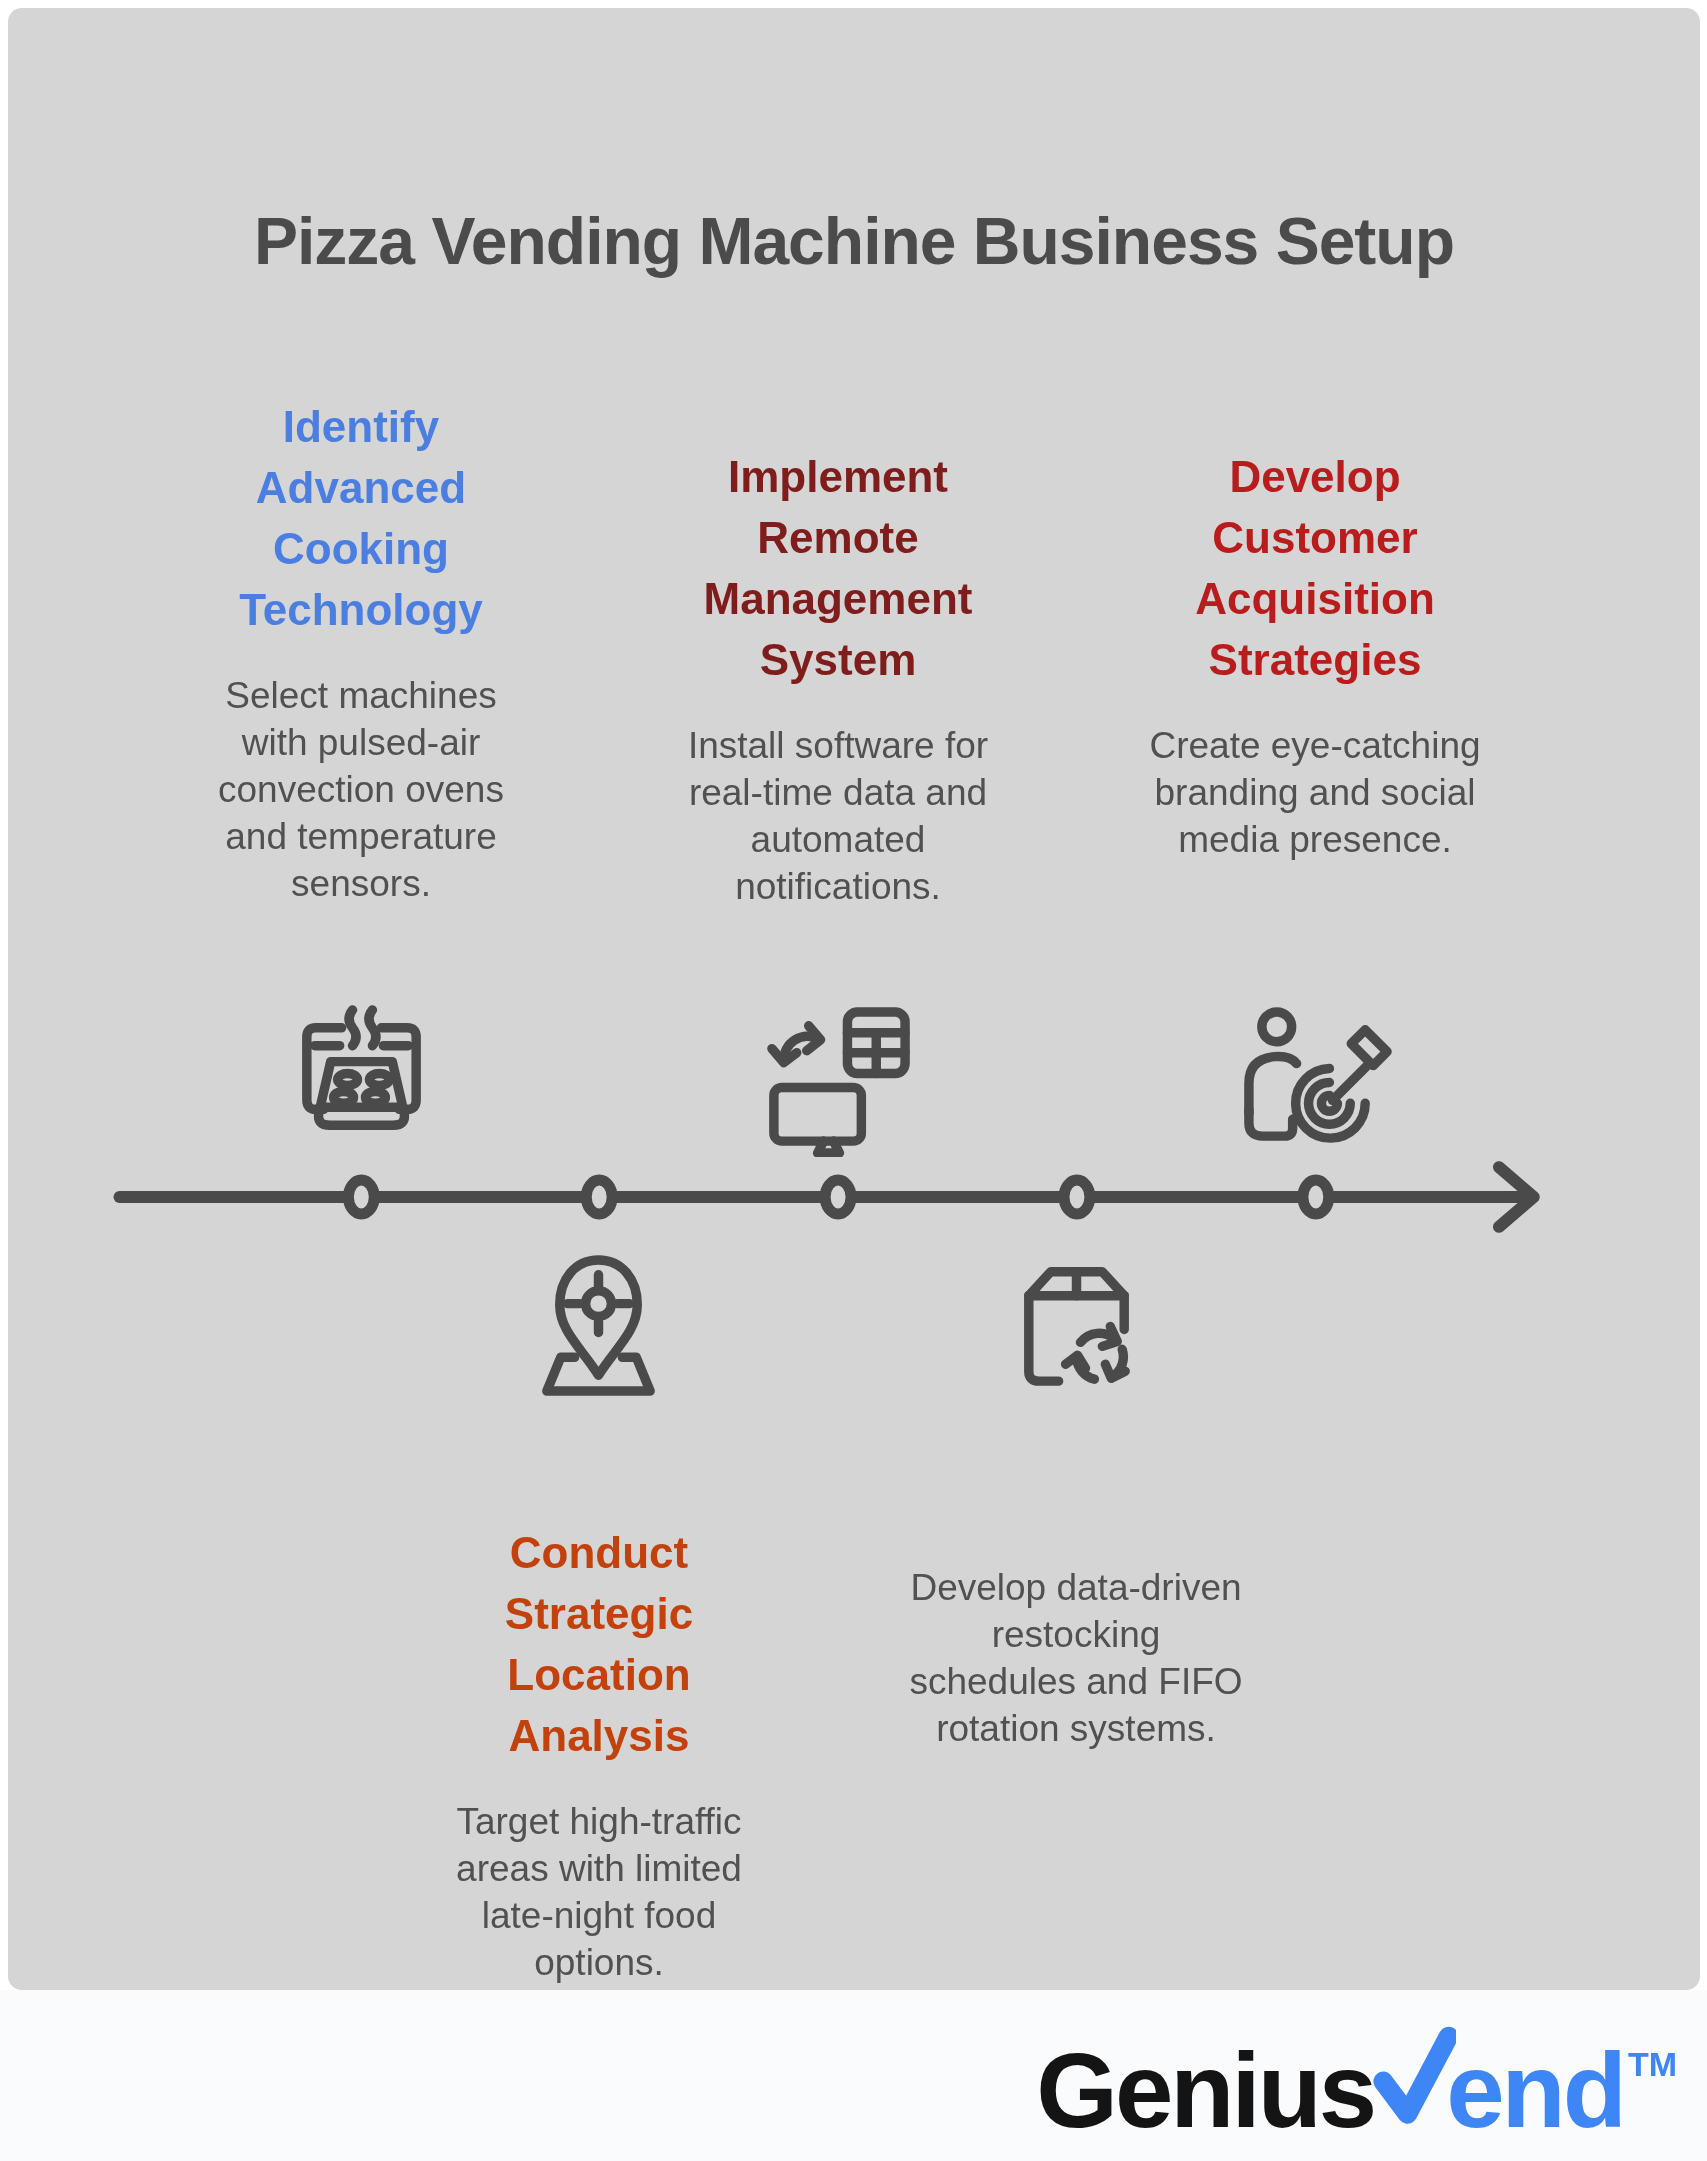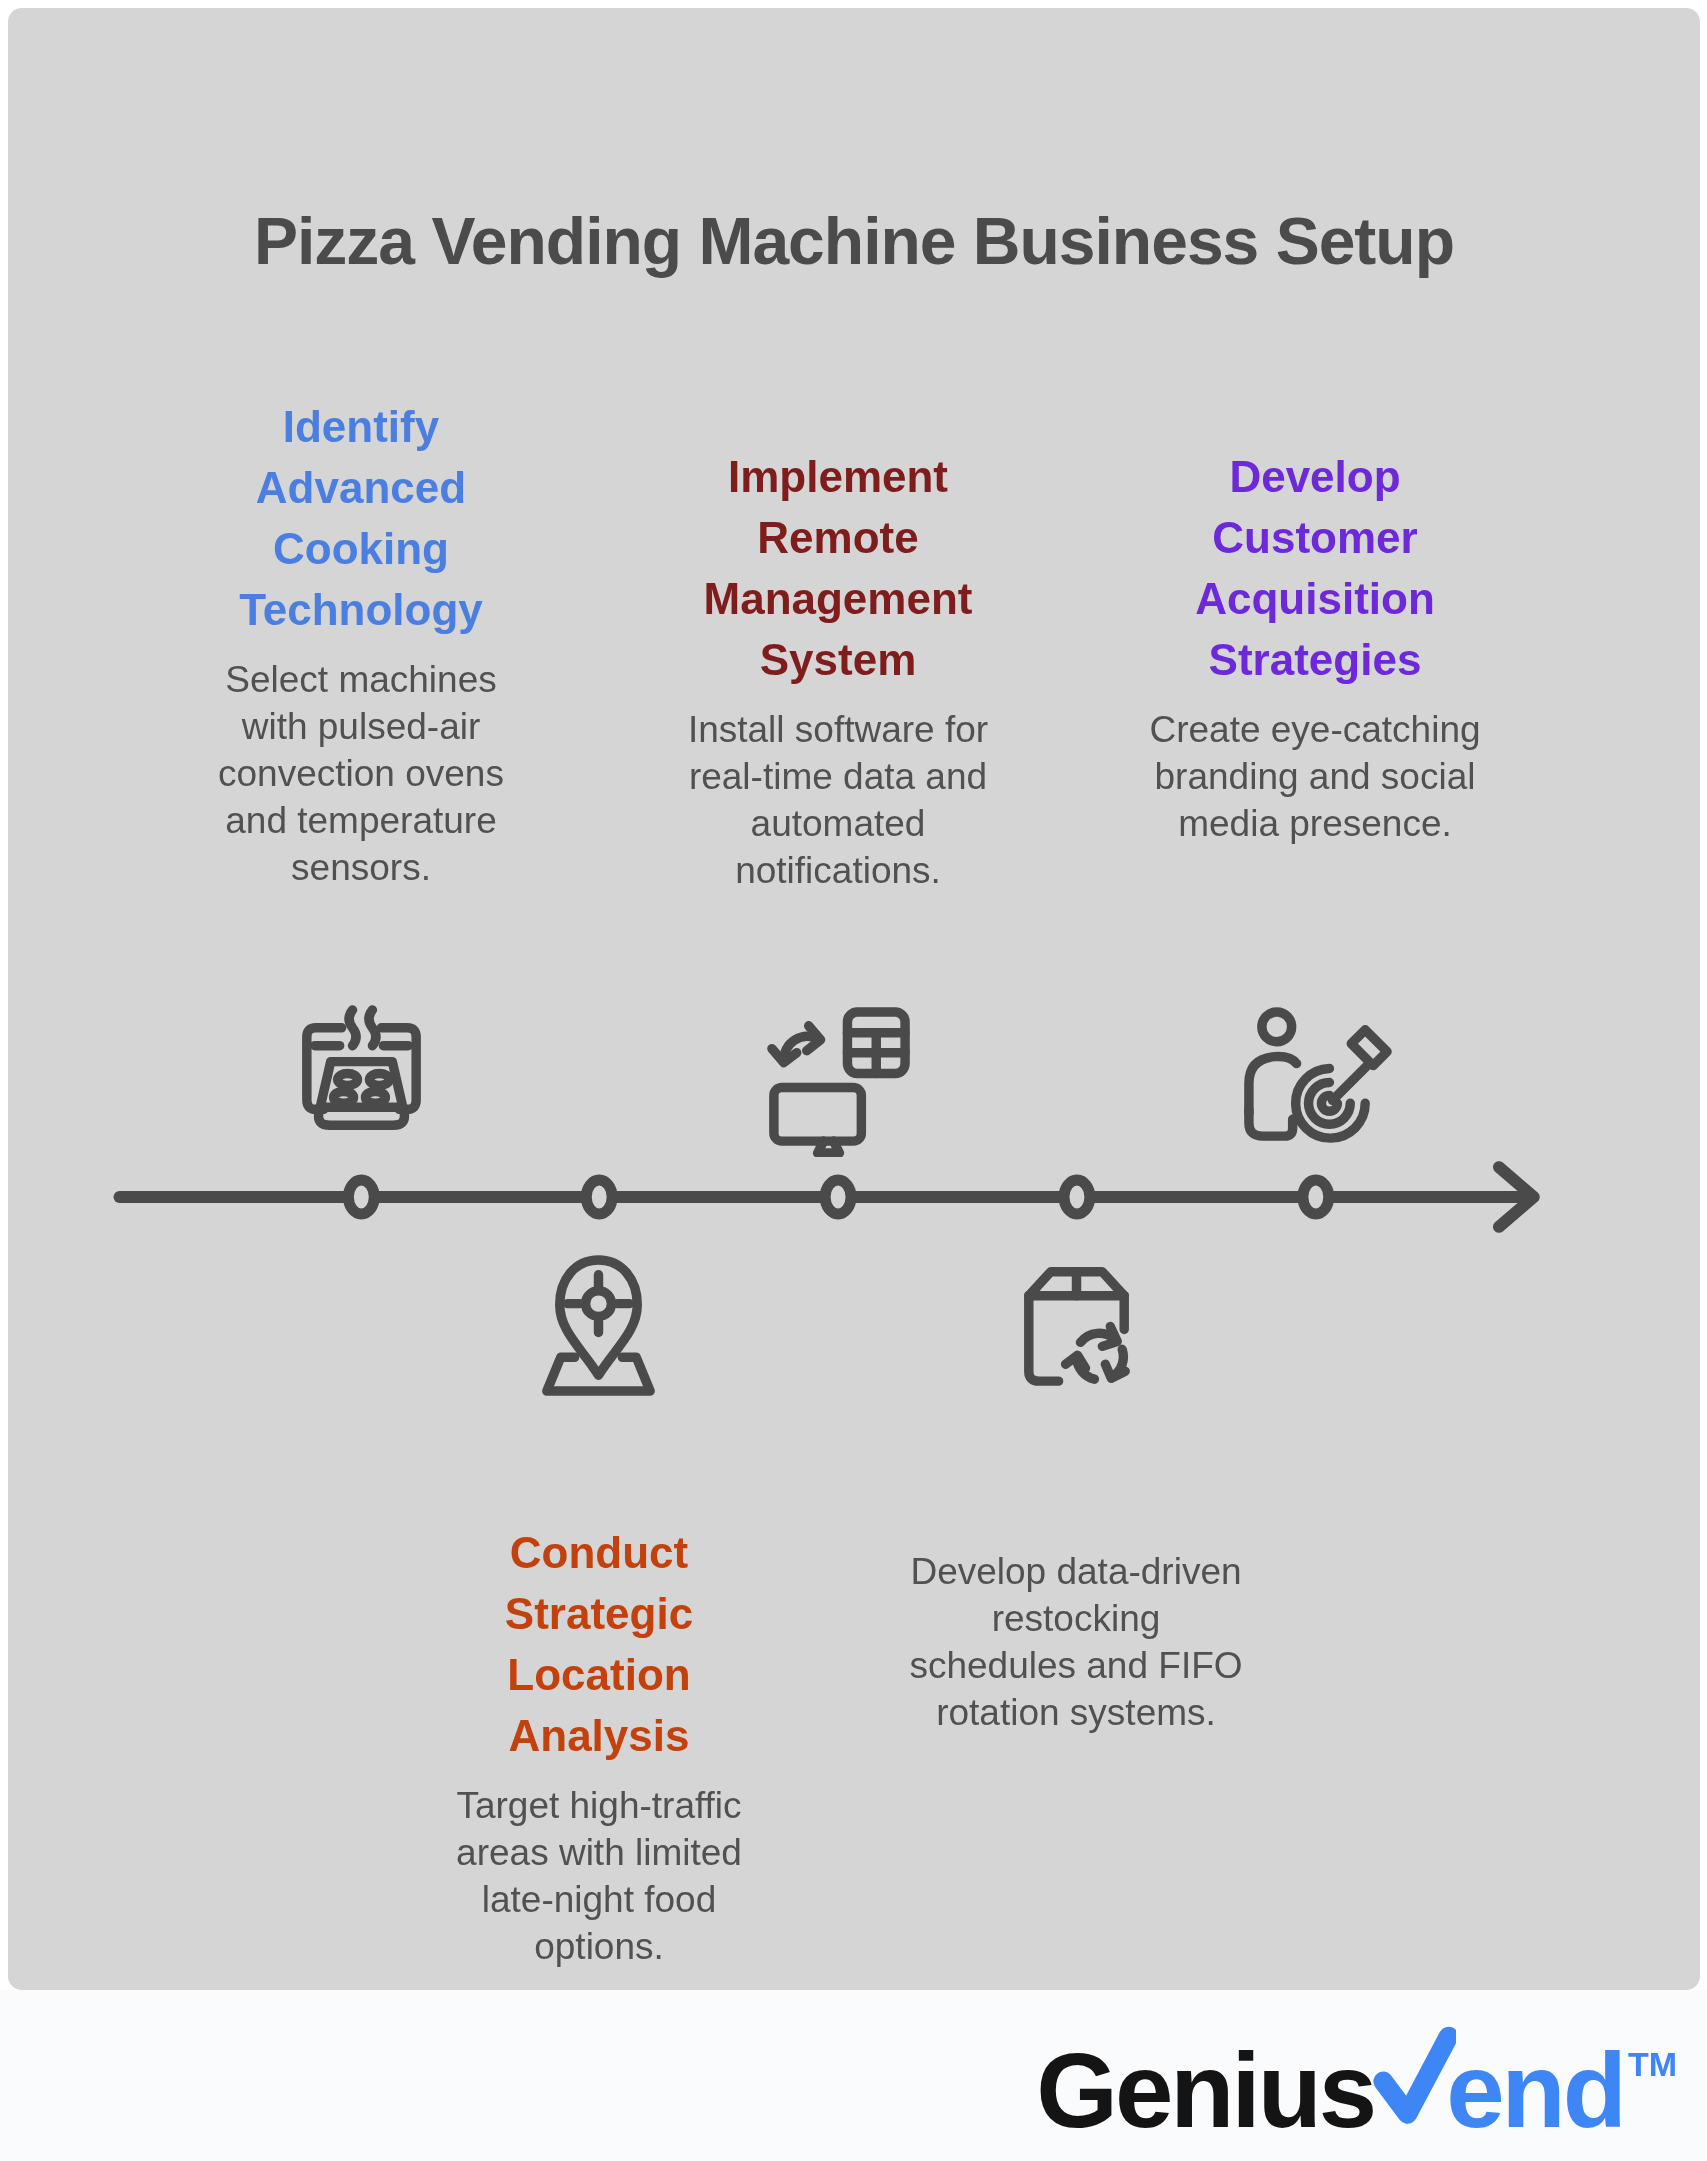--- a/index.html
+++ b/index.html
@@ -4,21 +4,21 @@
 <style>
   html,body{margin:0;padding:0;background:#ffffff;}
   .page{position:relative;width:1707px;height:2161px;background:#ffffff;overflow:hidden;
         font-family:"Liberation Sans",sans-serif;}
   .canvas{position:absolute;left:8px;top:8px;width:1692px;height:1982px;
           background:#d5d5d5;border-radius:14px;}
   .title{position:absolute;top:195px;left:0;width:100%;text-align:center;
          font-size:66px;font-weight:bold;color:#4b4b4b;letter-spacing:-1px;}
   .col{position:absolute;width:338px;text-align:center;}
   .col .heading{font-size:44px;line-height:61px;font-weight:bold;white-space:pre-line;}
-  .col .body{margin-top:16px;font-size:37px;line-height:47px;color:#515151;}
+  .col .body{margin-top:32px;font-size:37px;line-height:47px;color:#515151;}
   .pos-s1{left:184px;top:388px;}
   .pos-s3{left:661px;top:438px;}
   .pos-s5{left:1138px;top:438px;}
   .pos-s2{left:422px;top:1514px;}
   .pos-s4{left:899px;top:1524px;}
   .icon{position:absolute;width:159px;height:159px;}
   .icon svg{width:100%;height:100%;}
   .ic-oven{left:274px;top:990px;}
   .ic-sync{left:750px;top:990px;}
   .ic-person{left:1228px;top:990px;}
@@ -52,21 +52,21 @@
 
     <div class="col pos-s3">
       <div class="heading" style="color: #7f1d1d;">Implement
 Remote
 Management
 System</div>
       <div class="body">Install software for real-time data and automated notifications.</div>
     </div>
 
     <div class="col pos-s5">
-      <div class="heading" style="color: #6d28d9; text-align: center;">Develop
+      <div class="heading" style="color: #b91c1c; text-align: center;">Develop
 Customer
 Acquisition
 Strategies</div>
       <div class="body">Create eye-catching branding and social media presence.</div>
     </div>
 
     <div class="col pos-s2">
       <div class="heading" style="color: #c2410c;">Conduct
 Strategic
 Location

